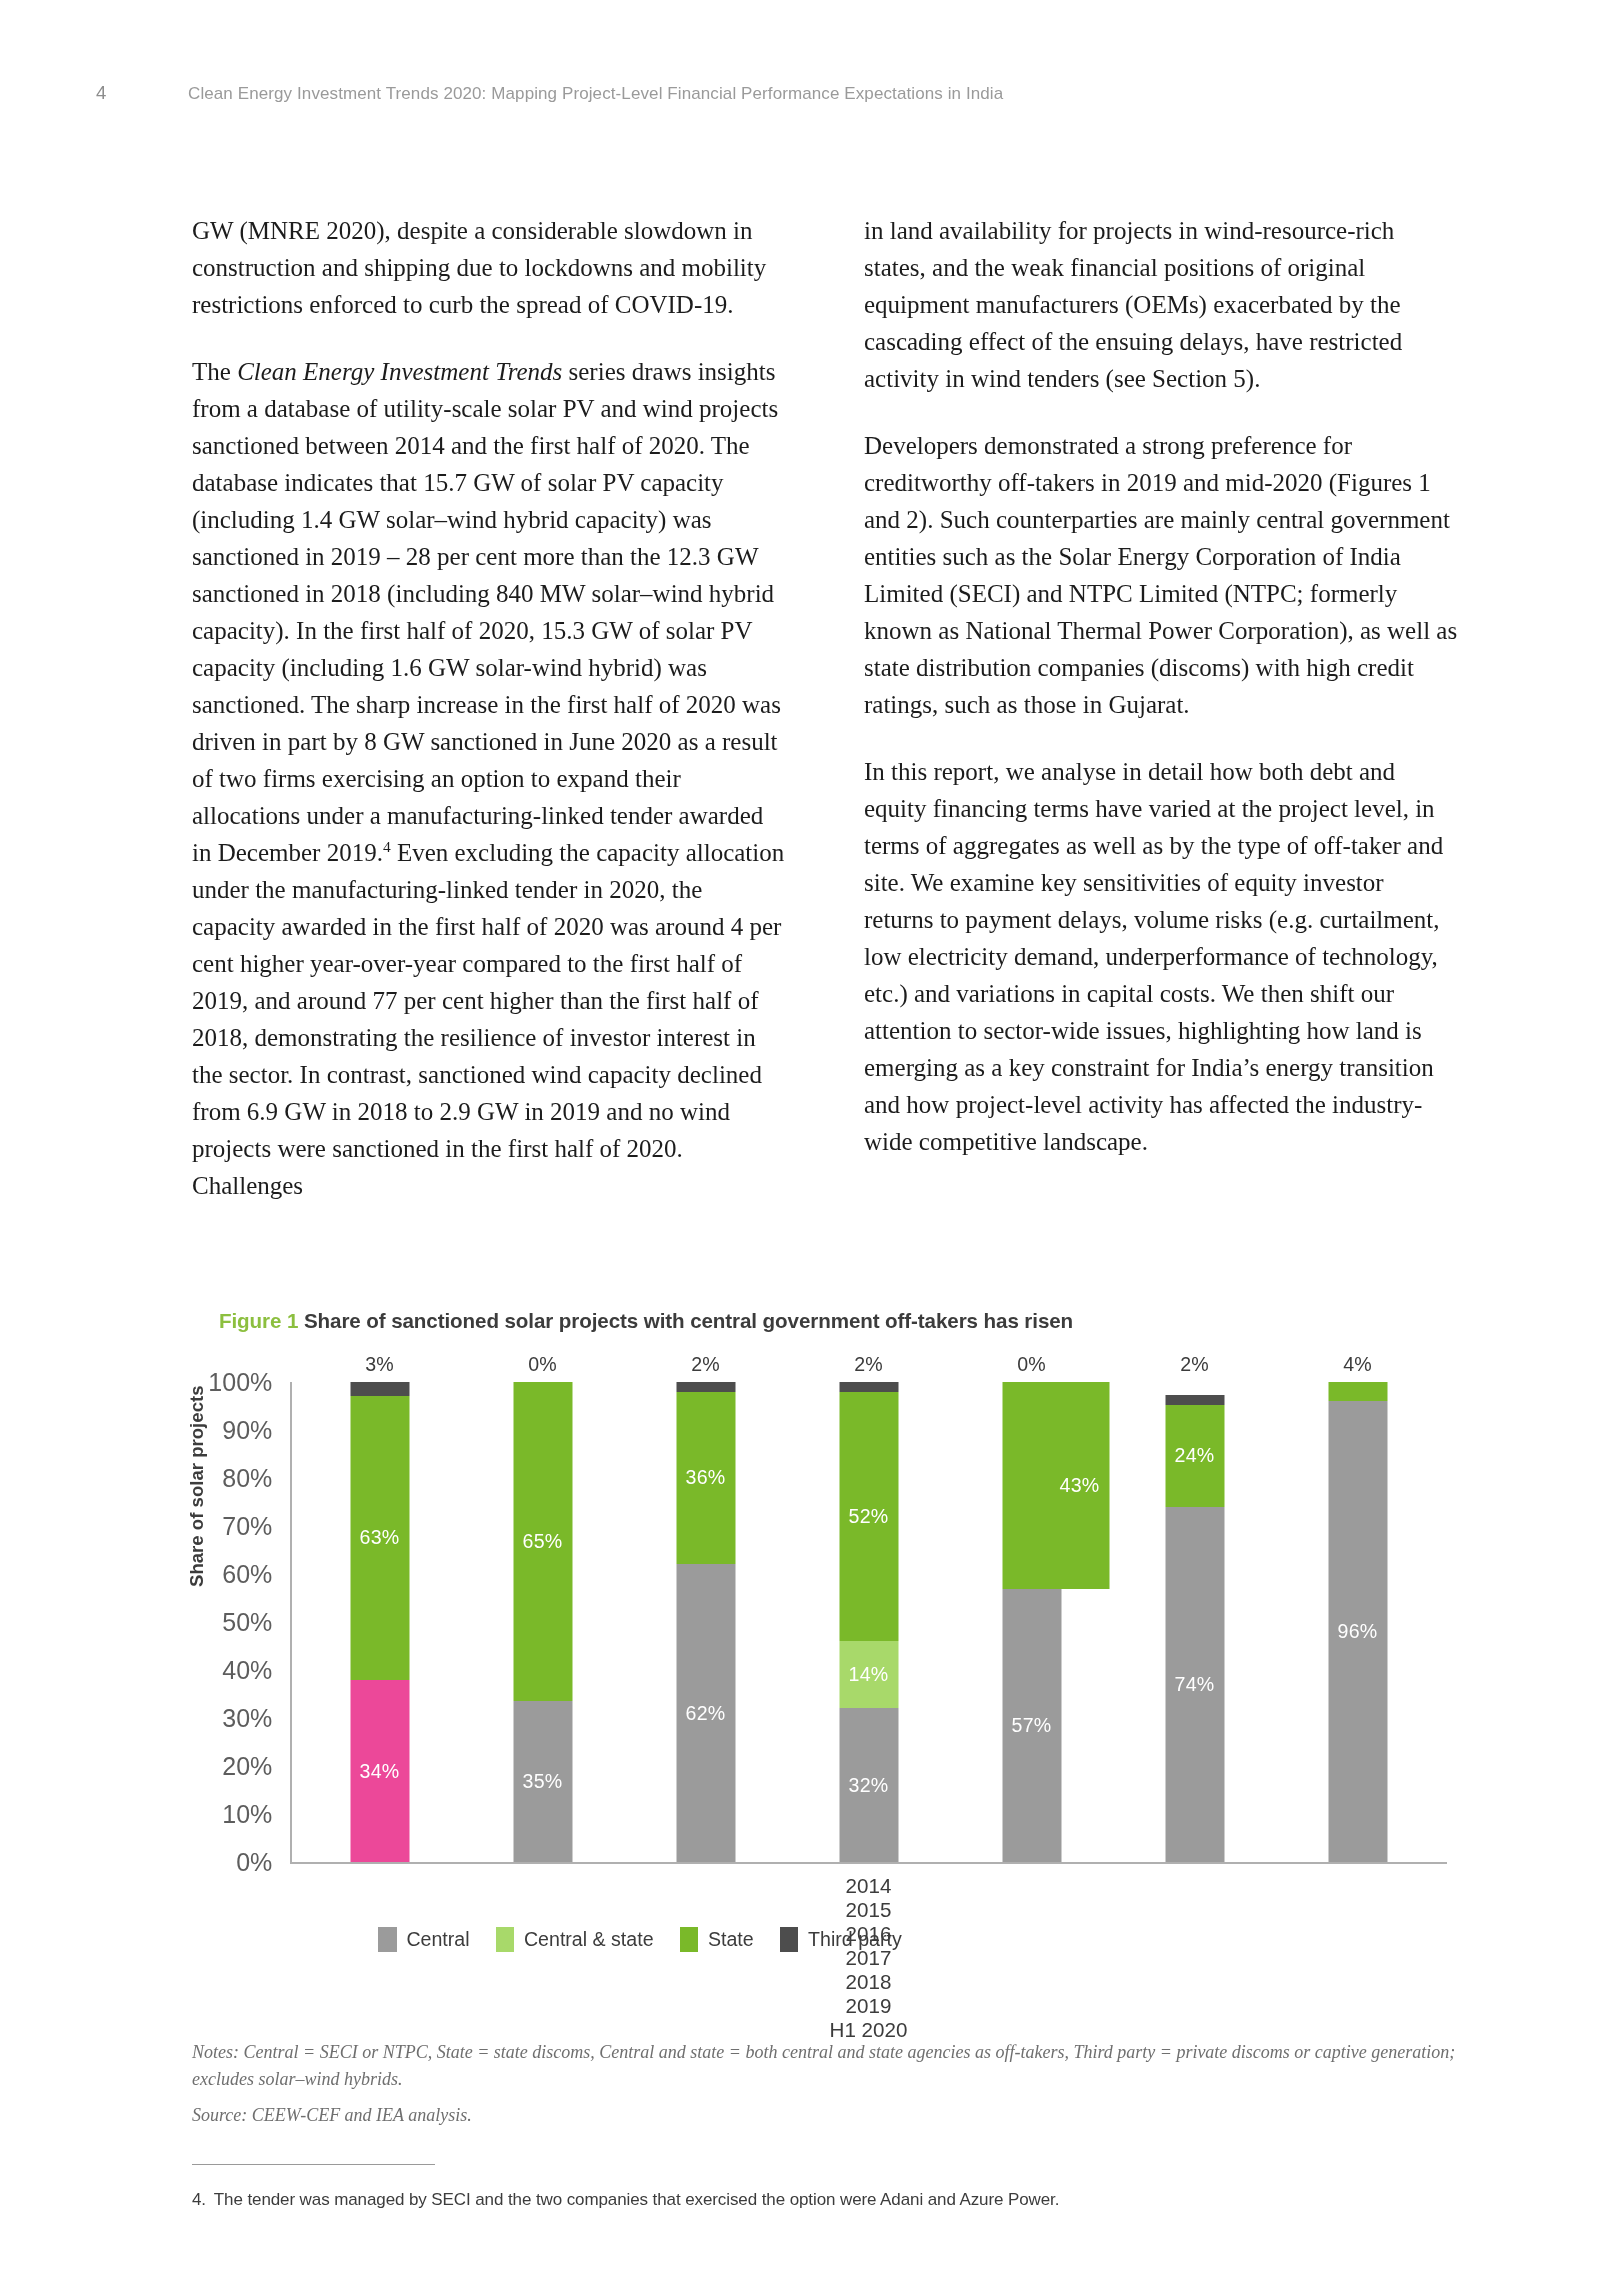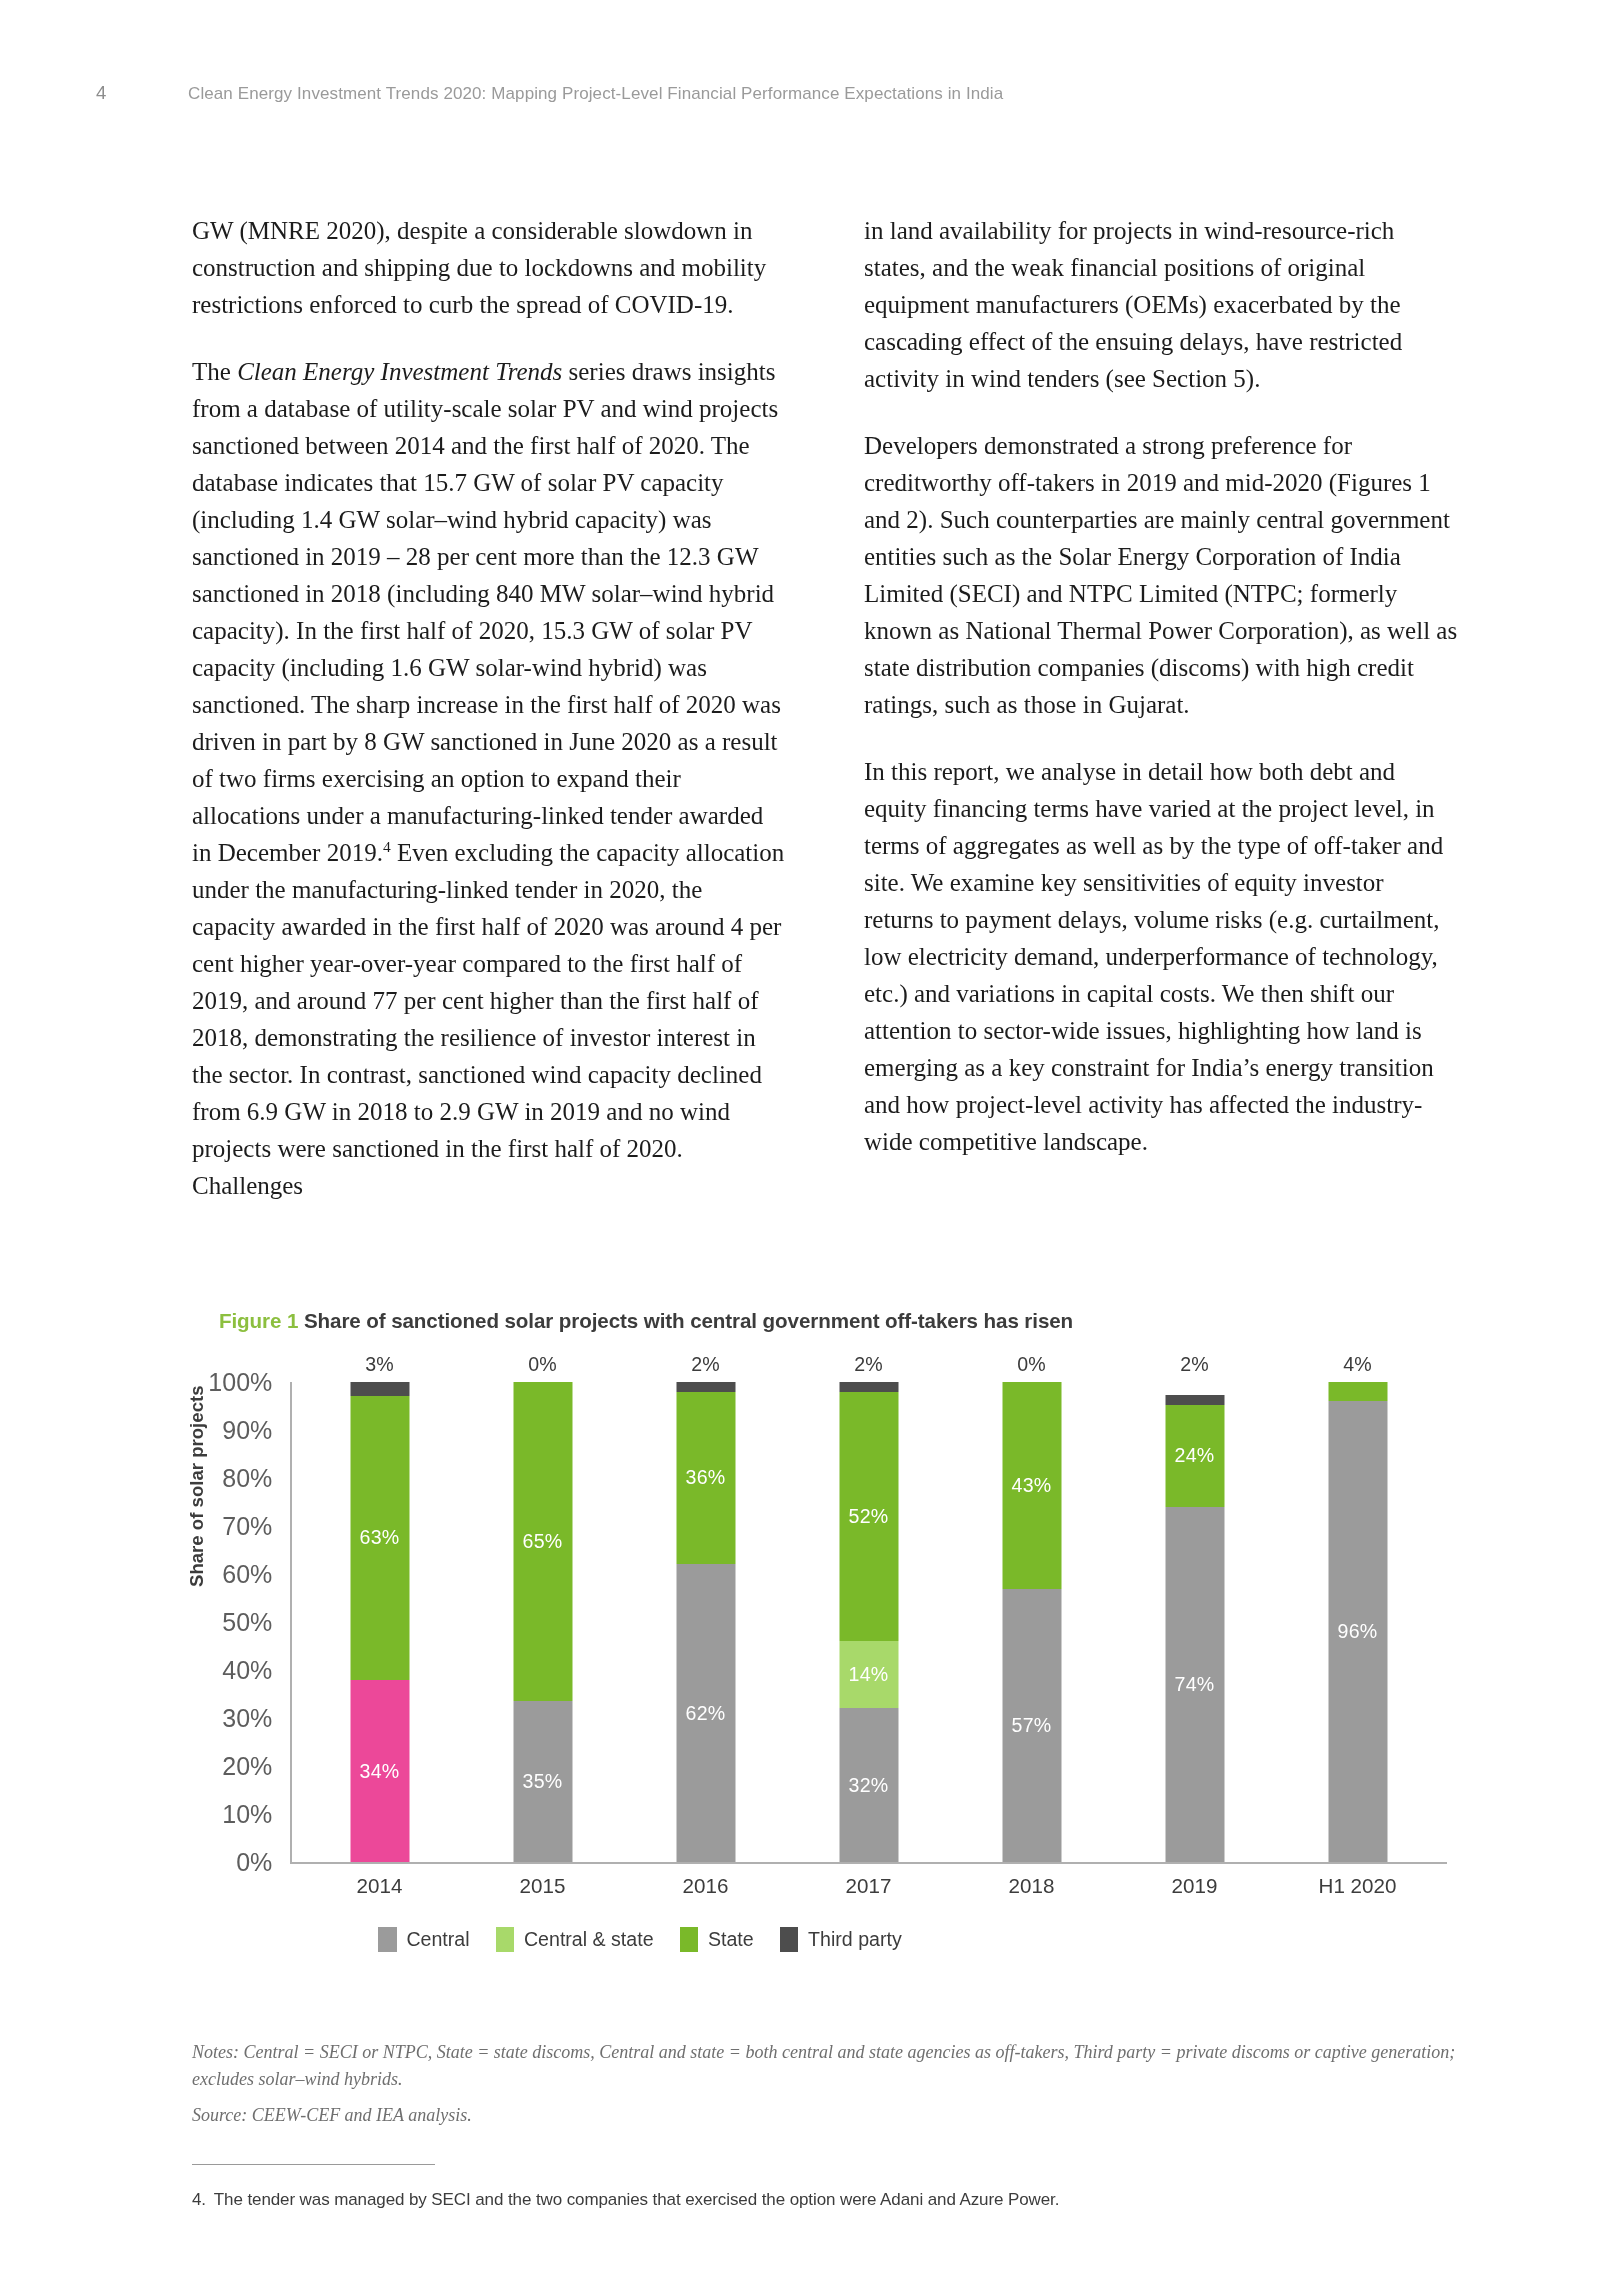--- a/index.html
+++ b/index.html
@@ -182,20 +182,21 @@
     font-size: 19.6px;
     color: #3c3c3c;
     white-space: nowrap;
   }
   .xticks {
     position: absolute;
     left: 106px;
     top: 514px;
     width: 1141px;
     display: flex;
+    flex-direction: column;
   }
   .xtick {
     flex: 1 1 0;
     text-align: center;
     font-size: 20.6px;
     color: #3c3c3c;
   }
   .legend {
     position: absolute;
     left: 186px;
@@ -354,21 +355,21 @@
                 <span>14%</span>
               </div>
               <div class="seg" style="background: rgb(155, 155, 155); height: 154px;">
                 <span>32%</span>
               </div>
               <div class="toplabel">2%</div>
             </div>
           </div>
           <div class="barcell">
             <div class="bar">
-              <div class="seg" style="background: rgb(122, 185, 41); height: 207px;">
+              <div class="seg" style="background: rgb(122, 185, 41); height: 207px; padding-left: 48px;">
                 <span>43%</span>
               </div>
               <div class="seg" style="background: rgb(155, 155, 155); height: 274px;">
                 <span>57%</span>
               </div>
               <div class="toplabel">0%</div>
             </div>
           </div>
           <div class="barcell">
             <div class="bar">

